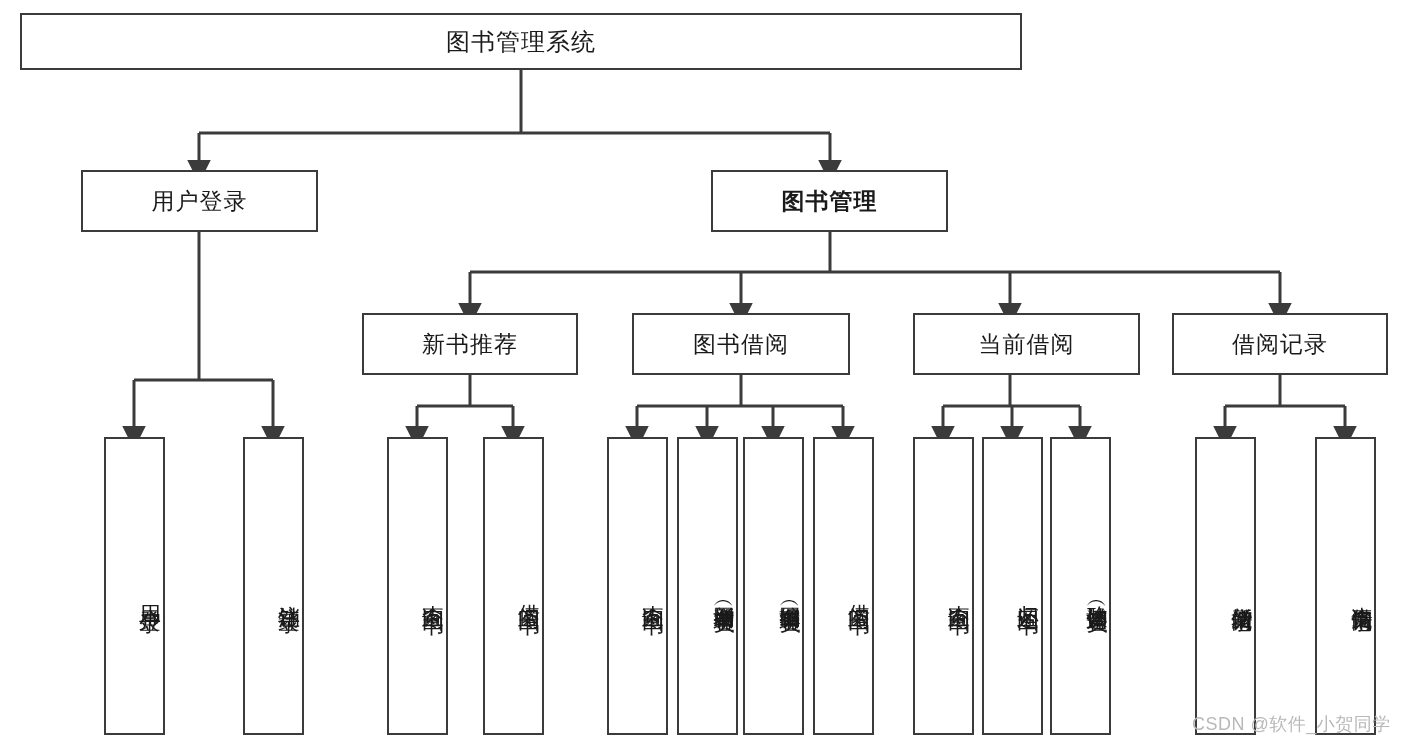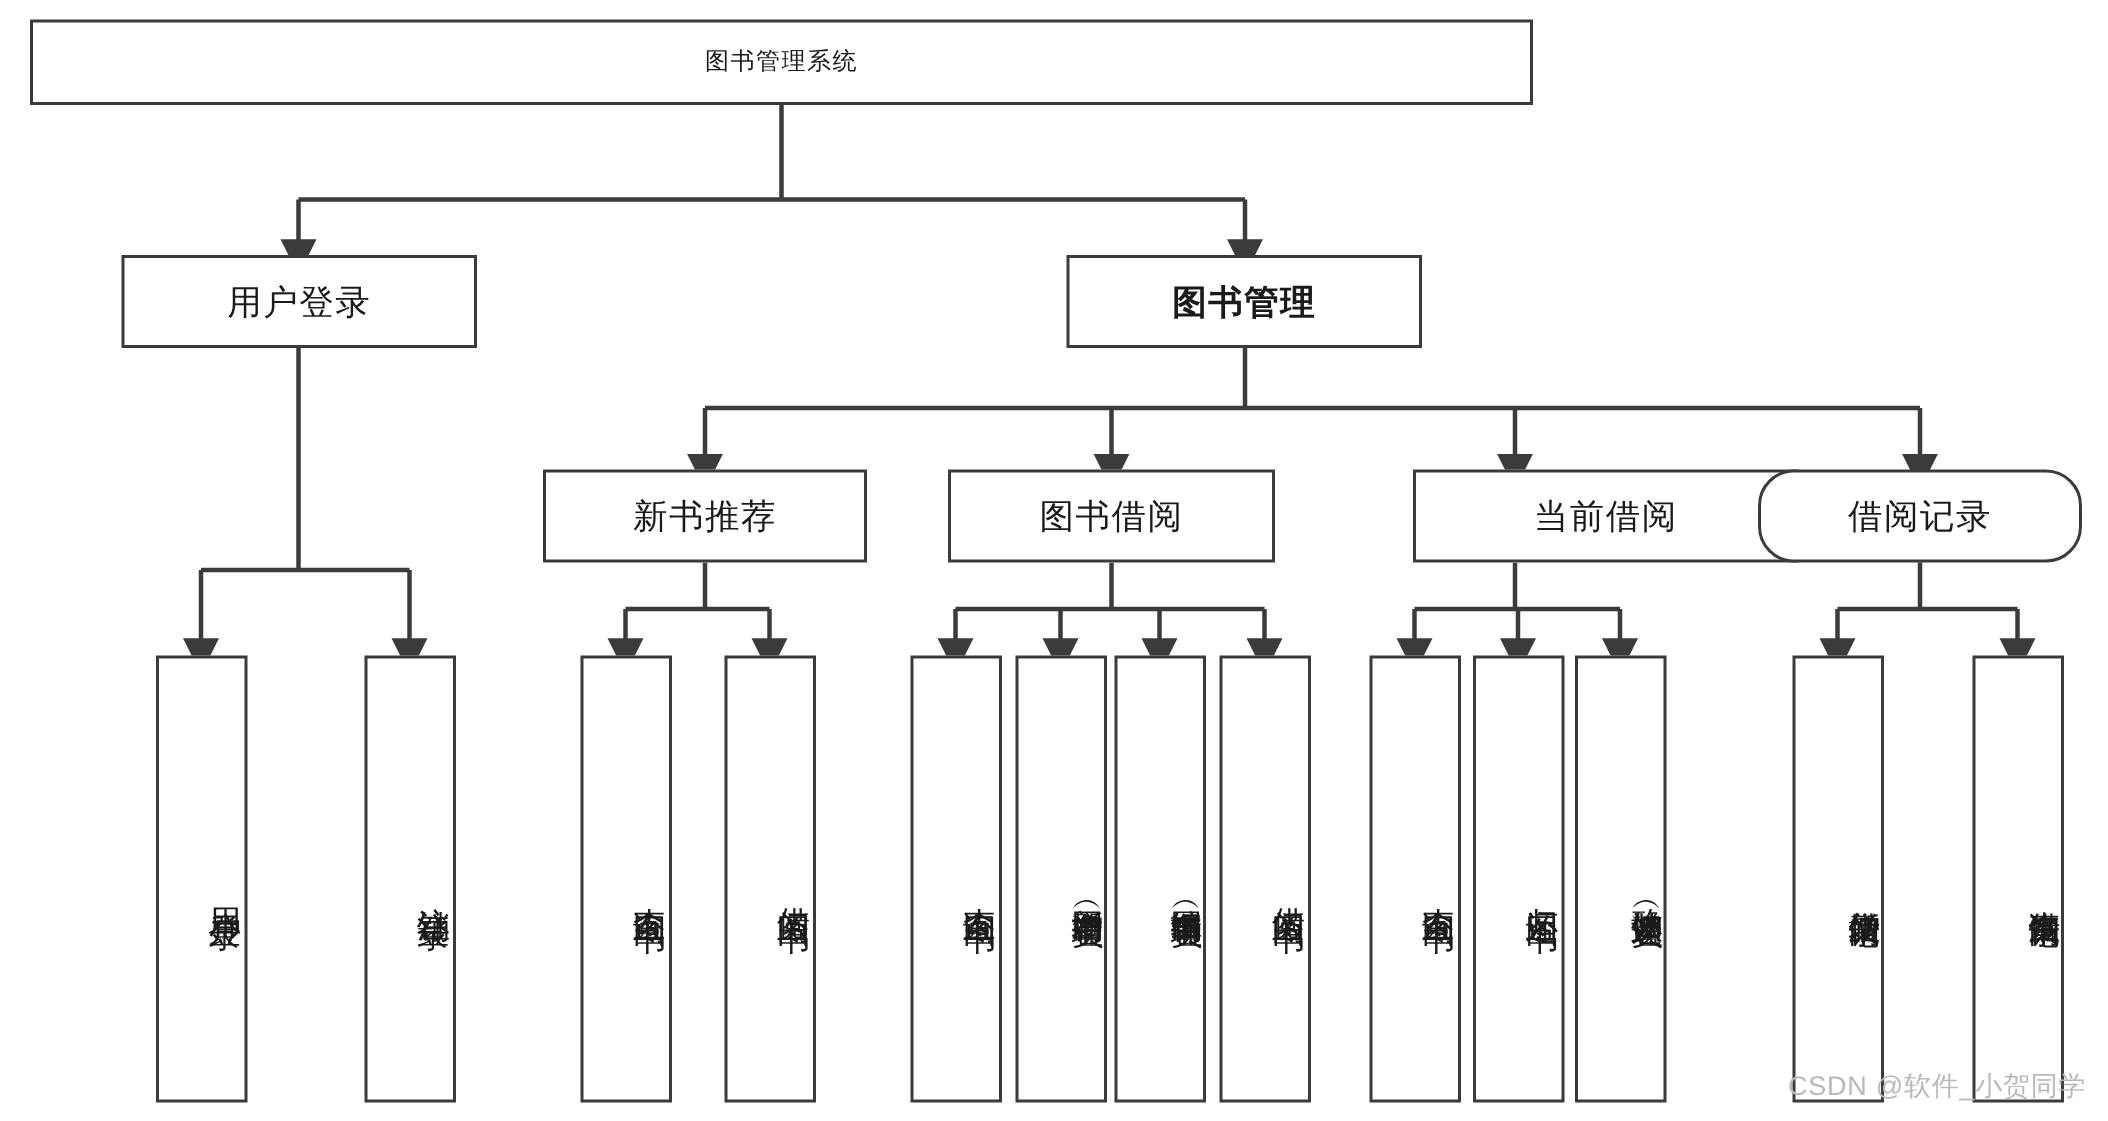--- a/index.html
+++ b/index.html
@@ -12,21 +12,21 @@
 
   .node{
     position:absolute;
     box-sizing:border-box;
     background:#ffffff;
     border:2px solid #3b3b3b;
     display:flex;align-items:center;justify-content:center;
     color:#1a1a1a;
   }
   .node.h{ font-size:23px; letter-spacing:1px; }
-  .node.root{ font-size:16px;font-family:Liberation Serif, serif; }
+  .node.root{ font-size:24px;font-family:Liberation Serif, serif; }
 
   
   .node.v{
     writing-mode:vertical-rl;
     text-orientation:upright;
     font-size:22px;
     line-height:1.18;
     letter-spacing:3px;
     padding-top:14px;
     align-items:flex-start;
@@ -100,22 +100,22 @@
     </g>
   </svg>
 
   <div class="node h root" style="left:20px;top:13px;width:1002px;height:57px;">图书管理系统</div>
 
   <div class="node h" style="left:81px;top:170px;width:237px;height:62px;">用户登录</div>
   <div class="node h" style="left:711px;top:170px;width:237px;height:62px;font-weight:bold;">图书管理</div>
 
   <div class="node h" style="left:362px;top:313px;width:216px;height:62px;">新书推荐</div>
   <div class="node h" style="left:632px;top:313px;width:218px;height:62px;">图书借阅</div>
-  <div class="node h" style="left:942px;top:313px;width:257px;height:62px;">当前借阅</div>
-  <div class="node h" style="left:1172px;top:313px;width:216px;height:62px;border-radius:24px;">借阅记录</div>
+  <div class="node h" style="left:913px;top:313px;width:227px;height:62px;">当前借阅</div>
+  <div class="node h" style="left:1172px;top:313px;width:216px;height:62px;">借阅记录</div>
 
   <div class="node v" style="left:104px;top:437px;width:61px;height:298px;">用户登录</div>
   <div class="node v" style="left:243px;top:437px;width:61px;height:298px;">注销登录</div>
 
   <div class="node v" style="left:387px;top:437px;width:61px;height:298px;">查询图书</div>
   <div class="node v" style="left:483px;top:437px;width:61px;height:298px;">借阅图书</div>
 
   <div class="node v" style="left:607px;top:437px;width:61px;height:298px;">查询图书</div>
   <div class="node v long" style="left:677px;top:437px;width:61px;height:298px;">新增图书（管理员）</div>
   <div class="node v long" style="left:743px;top:437px;width:61px;height:298px;">编辑图书（管理员）</div>

